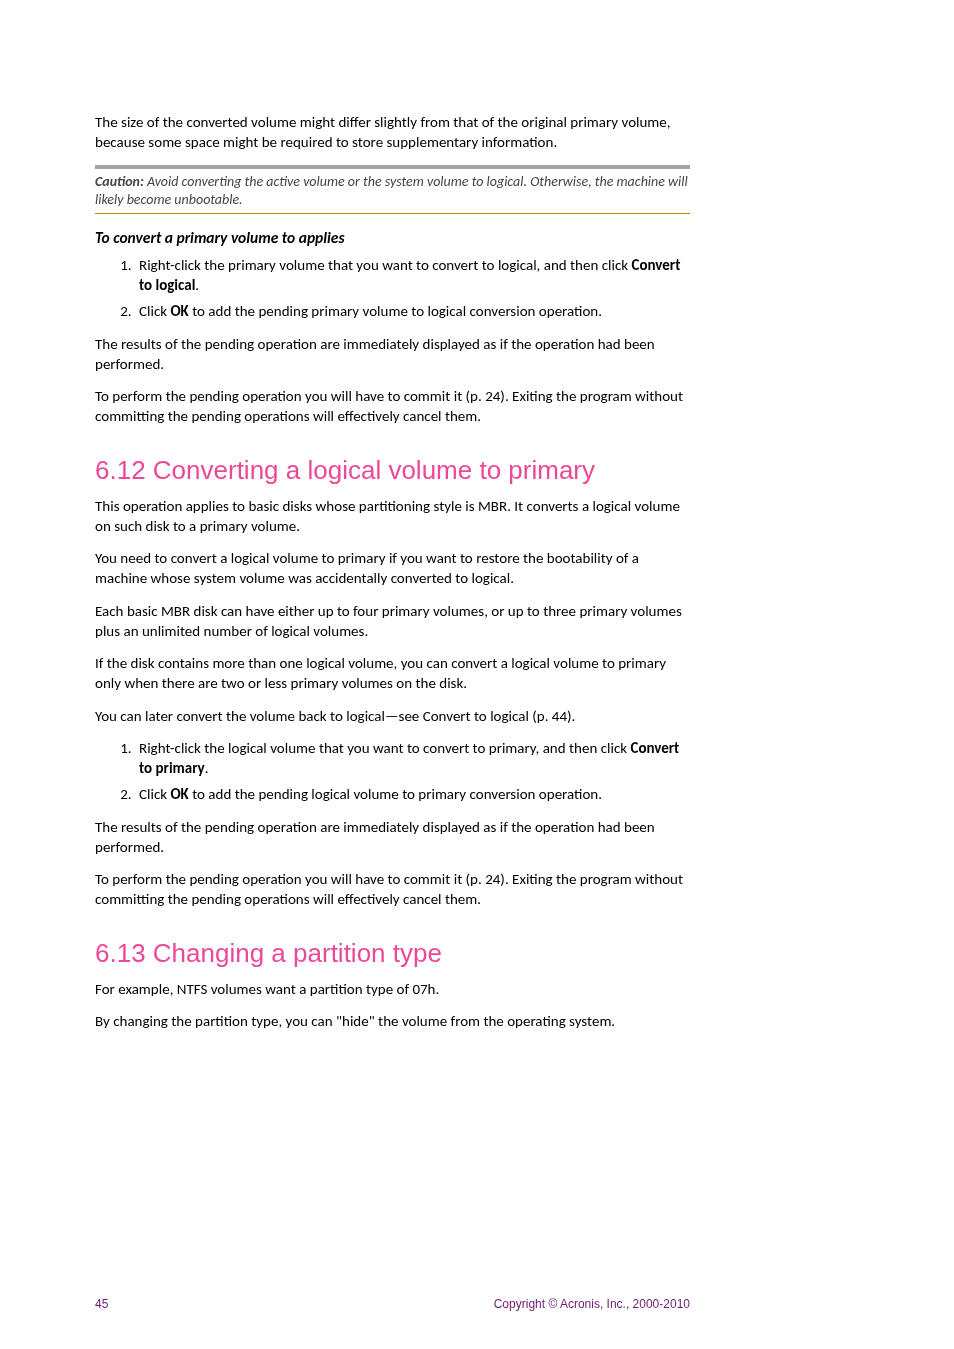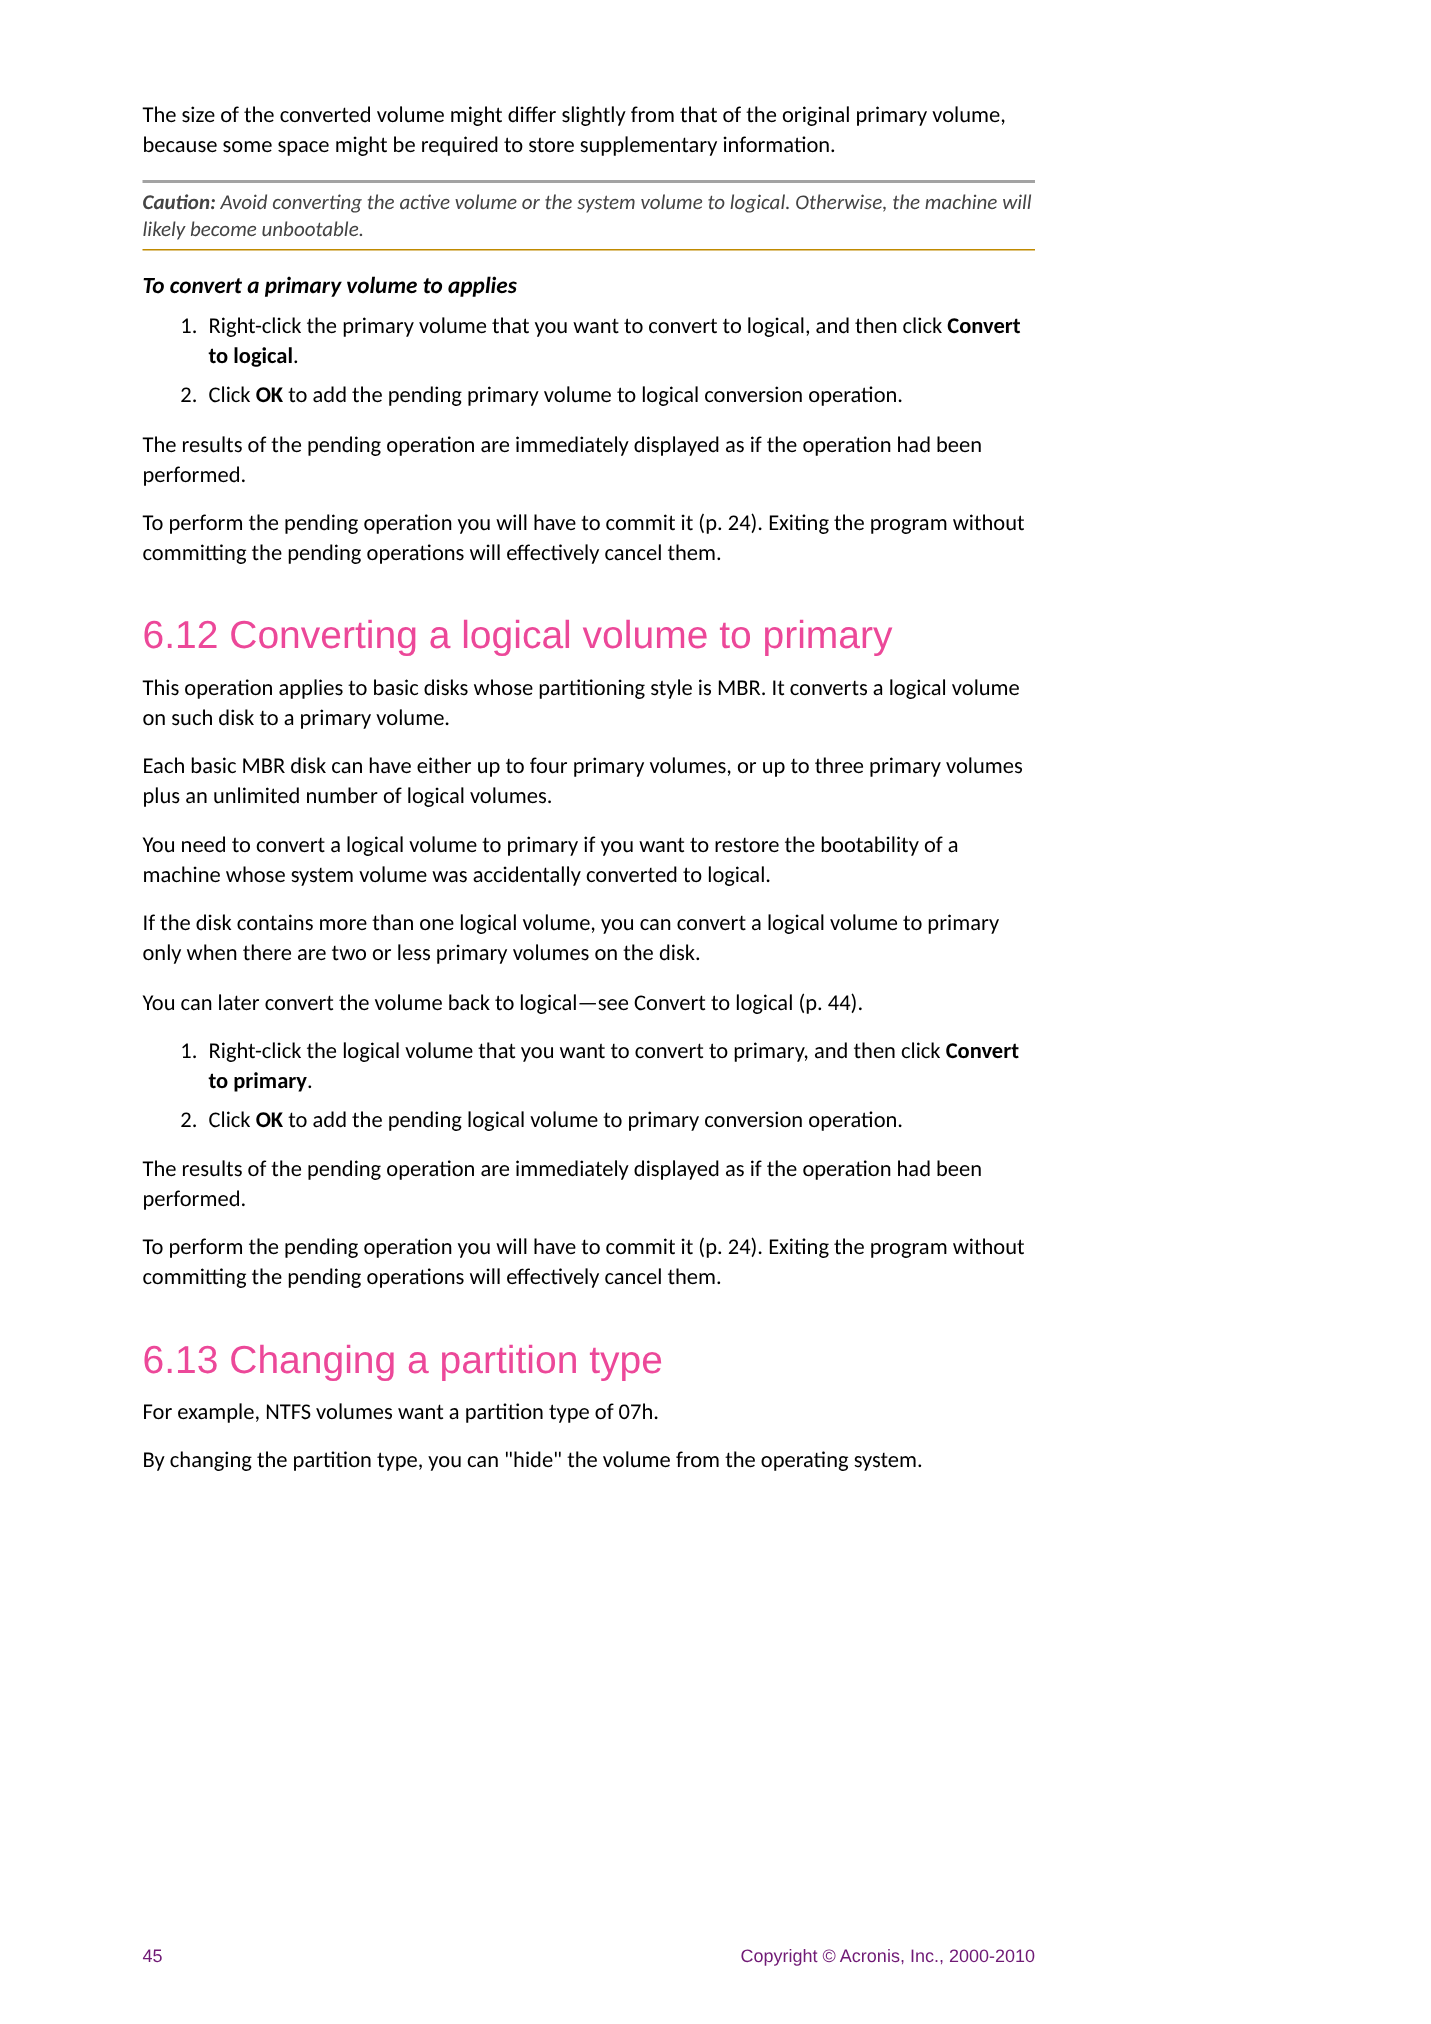--- a/index.html
+++ b/index.html
@@ -5,31 +5,31 @@
   body {
     margin: 0;
     padding: 0;
     font-family: Calibri, "Segoe UI", Arial, sans-serif;
     background: #fff;
     color: #000;
   }
   .page {
     width: 785px;
     min-height: 1349px;
-    padding: 67px 95px 40px 95px;
+    padding: 112px 95px 40px 95px;
     box-sizing: border-box;
     position: relative;
   }
   p {
     font-size: 15px;
     line-height: 1.35;
     margin: 0 0 12px 0;
   }
   .caution-box {
-    border-top: 2px solid #a3a3a3;
+    border-top: 4px solid #a3a3a3;
     border-bottom: 1px solid #c08a00;
     padding: 4px 0;
     margin: 10px 0 14px 0;
   }
   .caution-box p {
     font-size: 14px;
     font-style: italic;
     color: #444;
     margin: 0;
     line-height: 1.3;
@@ -90,22 +90,22 @@
     <li><span>Right-click the primary volume that you want to convert to logical, and then click </span><b>Convert to logical</b><span>.</span></li>
     <li><span>Click </span><b>OK</b><span> to add the pending primary volume to logical conversion operation.</span></li>
   </ol>
 
   <p>The results of the pending operation are immediately displayed as if the operation had been performed.</p>
   <p>To perform the pending operation you will have to commit it (p. 24). Exiting the program without committing the pending operations will effectively cancel them.</p>
 
   <h2 class="section">6.12 Converting a logical volume to primary</h2>
 
   <p>This operation applies to basic disks whose partitioning style is MBR. It converts a logical volume on such disk to a primary volume.</p>
+  <p>You need to convert a logical volume to primary if you want to restore the bootability of a machine whose system volume was accidentally converted to logical.</p>
   <p>Each basic MBR disk can have either up to four primary volumes, or up to three primary volumes plus an unlimited number of logical volumes.</p>
-  <p>You need to convert a logical volume to primary if you want to restore the bootability of a machine whose system volume was accidentally converted to logical.</p>
   <p>If the disk contains more than one logical volume, you can convert a logical volume to primary only when there are two or less primary volumes on the disk.</p>
   <p>You can later convert the volume back to logical—see Convert to logical (p. 44).</p>
 
 
   <ol class="steps">
     <li><span>Right-click the logical volume that you want to convert to primary, and then click </span><b>Convert to primary</b><span>.</span></li>
     <li><span>Click </span><b>OK</b><span> to add the pending logical volume to primary conversion operation.</span></li>
   </ol>
 
   <p>The results of the pending operation are immediately displayed as if the operation had been performed.</p>

